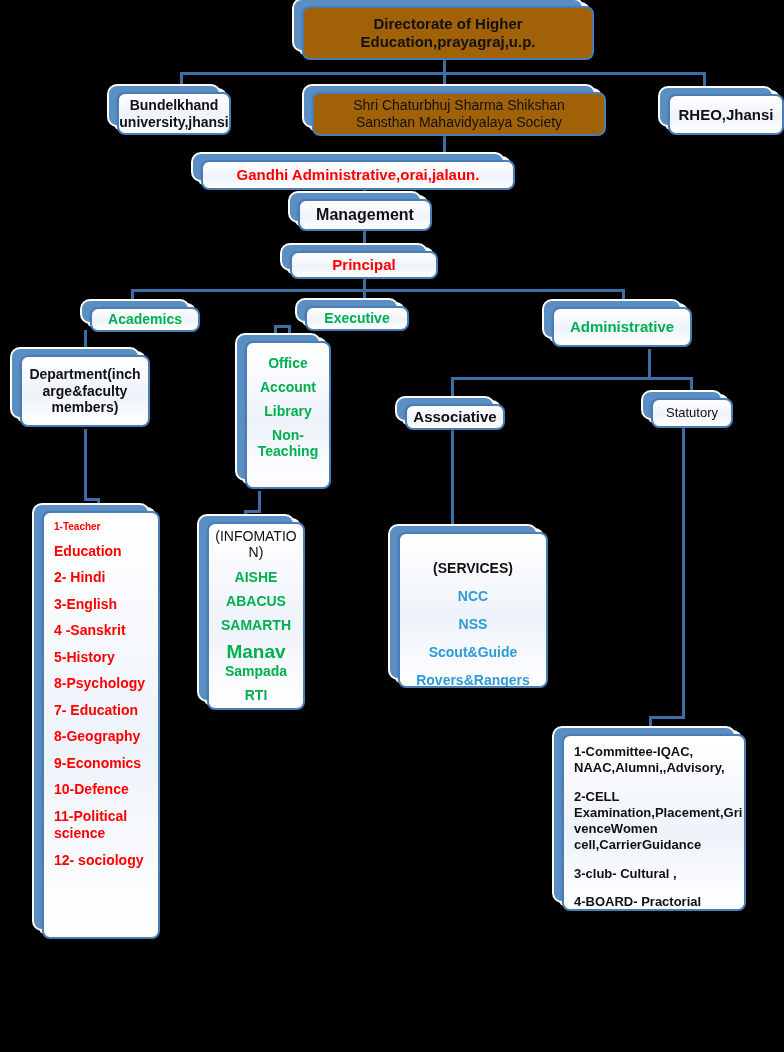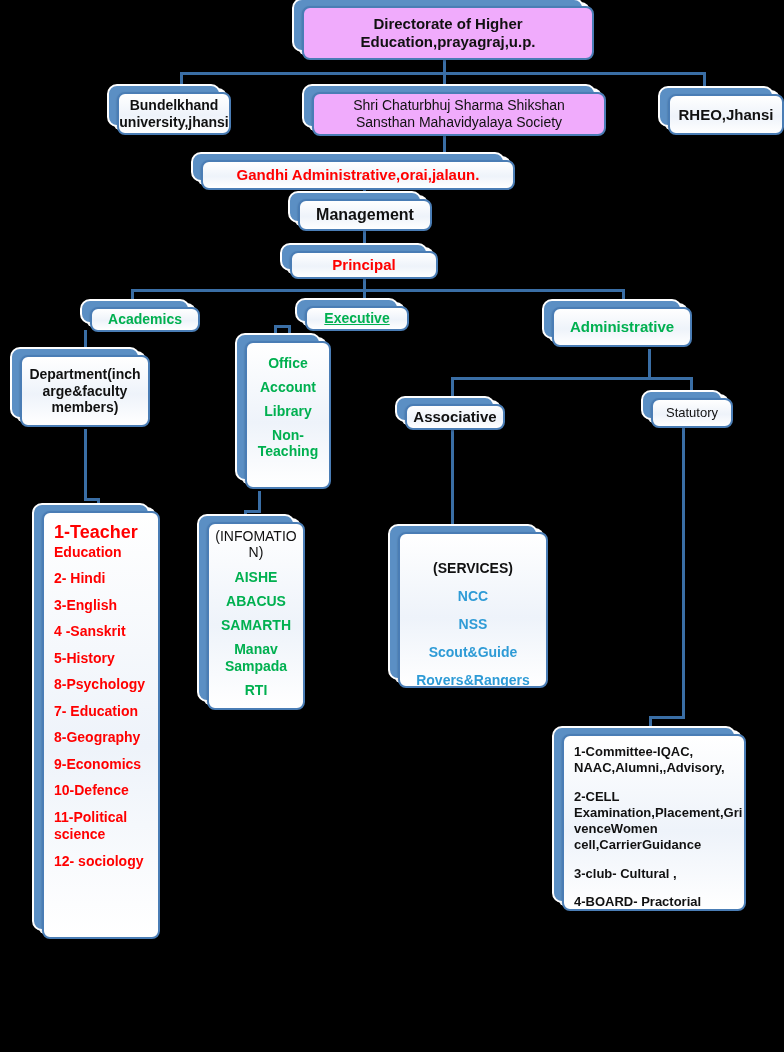--- a/index.html
+++ b/index.html
@@ -59,21 +59,21 @@
     flex-direction:column;
     align-items:center;
     justify-content:center;
     text-align:center;
     overflow:hidden;
     box-shadow:0 1px 2px rgba(0,0,0,.25);
   }
   .card .ttl{line-height:1.18;padding:0 4px;}
 
   
-  .yellow .card{background:#f0abfc;border-color:#4a7db5;}
+  .yellow .card{background:#a16207;border-color:#4a7db5;}
   .t-black{color:#111111;font-weight:bold;}
   .t-red{color:#ff0000;font-weight:bold;}
   .t-green{color:#00b050;font-weight:bold;}
   .t-blue{color:#2e9bd6;font-weight:bold;}
   .t-plain{color:#111111;font-weight:normal;}
 
   .list .card{justify-content:flex-start;align-items:flex-start;text-align:left;padding:8px 8px 4px 10px;}
   .list .card .row{width:100%;line-height:1.25;margin-bottom:9px;}
   .stack .card{justify-content:flex-start;padding-top:6px;}
   .stack .card .row{margin-bottom:8px;line-height:1.15;}
@@ -196,21 +196,21 @@
     <div class="shadow"></div>
     <div class="card">
       <div class="ttl t-green" style="font-size:14px;">Academics</div>
     </div>
   </div>
 
   <div class="node" style="left:305px;top:306px;width:104px;height:25px;">
     <div class="halo"></div>
     <div class="shadow"></div>
     <div class="card">
-      <div class="ttl t-green" style="font-size:14px;text-decoration:underline;">Executive</div>
+      <div class="ttl t-green" style="font-size:14px;">Executive</div>
     </div>
   </div>
 
   <div class="node" style="left:552px;top:307px;width:140px;height:40px;">
     <div class="halo"></div>
     <div class="shadow"></div>
     <div class="card">
       <div class="ttl t-green" style="font-size:15px;">Administrative</div>
     </div>
   </div>
@@ -252,21 +252,21 @@
     <div class="shadow"></div>
     <div class="card">
       <div class="ttl t-black" style="font-size:13px;font-weight:normal;">Statutory</div>
     </div>
   </div>
 
   <div class="node list" style="left:42px;top:511px;width:118px;height:428px;">
     <div class="halo"></div>
     <div class="shadow"></div>
     <div class="card">
-      <div class="row t-red" style="font-size:18px;margin-bottom:0;">1-Teacher</div>
+      <div class="row t-red" style="font-size:10px;margin-bottom:9px;">1-Teacher</div>
       <div class="row t-red" style="font-size:14px;">Education</div>
       <div class="row t-red" style="font-size:14px;">2- Hindi</div>
       <div class="row t-red" style="font-size:14px;">3-English</div>
       <div class="row t-red" style="font-size:14px;">4 -Sanskrit</div>
       <div class="row t-red" style="font-size:14px;">5-History</div>
       <div class="row t-red" style="font-size:14px;">8-Psychology</div>
       <div class="row t-red" style="font-size:14px;">7- Education</div>
       <div class="row t-red" style="font-size:14px;">8-Geography</div>
       <div class="row t-red" style="font-size:14px;">9-Economics</div>
       <div class="row t-red" style="font-size:14px;">10-Defence</div>
@@ -278,21 +278,21 @@
 
   <div class="node stack" style="left:207px;top:522px;width:98px;height:188px;">
     <div class="halo"></div>
     <div class="shadow"></div>
     <div class="card" style="padding-top:4px;">
       <div class="row t-plain" style="font-size:14px;margin-bottom:0;">(INFOMATIO</div>
       <div class="row t-plain" style="font-size:14px;margin-bottom:9px;">N)</div>
       <div class="row t-green" style="font-size:14px;">AISHE</div>
       <div class="row t-green" style="font-size:14px;">ABACUS</div>
       <div class="row t-green" style="font-size:14px;">SAMARTH</div>
-      <div class="row t-green" style="font-size:14px;margin-bottom:0;">Manav</div>
+      <div class="row t-green" style="font-size:19px;margin-bottom:0;">Manav</div>
       <div class="row t-green" style="font-size:14px;">Sampada</div>
       <div class="row t-green" style="font-size:14px;">RTI</div>
     </div>
   </div>
 
   <div class="node stack" style="left:398px;top:532px;width:150px;height:156px;">
     <div class="halo"></div>
     <div class="shadow"></div>
     <div class="card" style="padding-top:26px;">
       <div class="row t-black" style="font-size:14px;margin-bottom:12px;">(SERVICES)</div>

